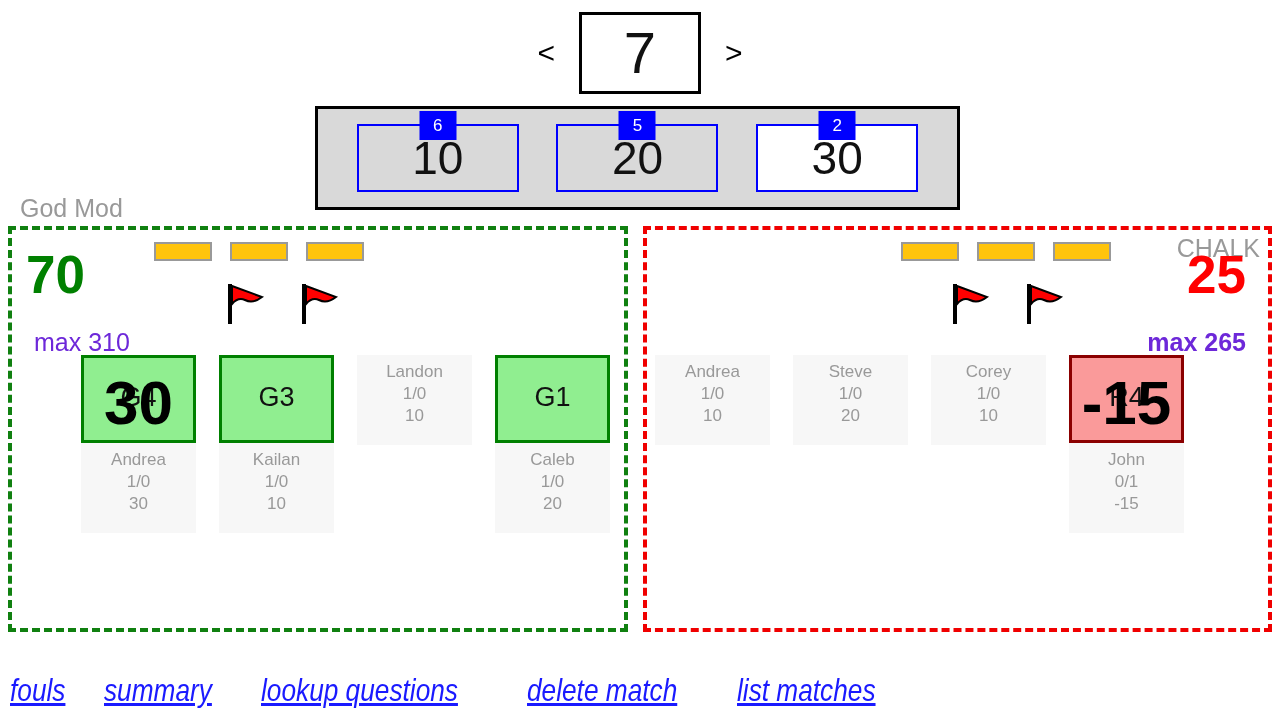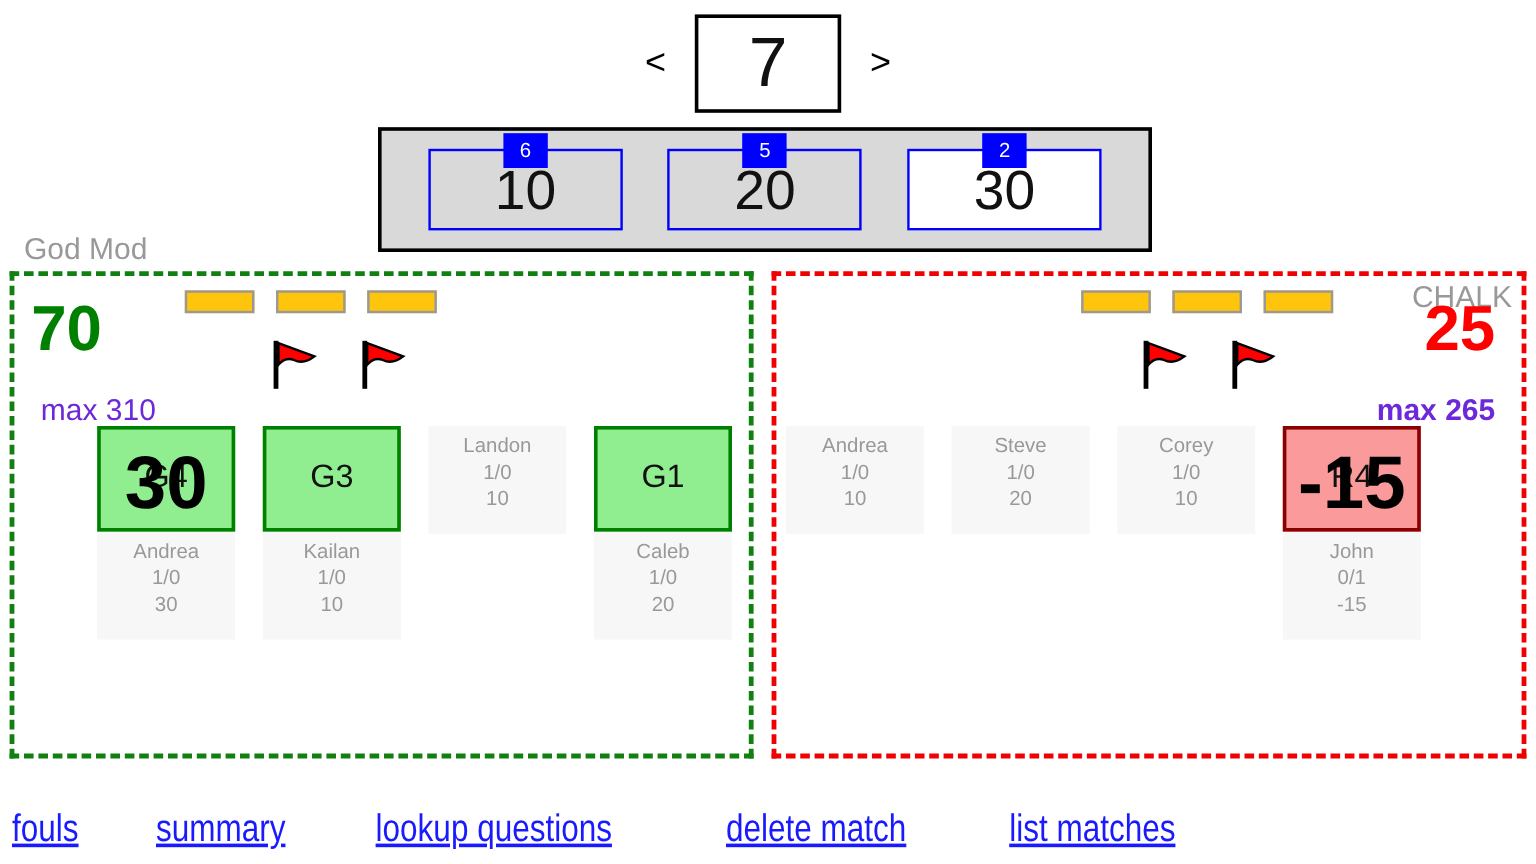--- a/index.html
+++ b/index.html
@@ -126,21 +126,21 @@
   .player-info {
     background: #f7f7f7; padding: 6px 0 18px;
     text-align: center; color: #999999; font-size: 17px;
     line-height: 22px;
   }
   .player-info div { display: block; }
 
   
   .links {
     position: absolute; left: 10px; top: 672px;
-    display: flex; gap: 52px; align-items: flex-end;
+    display: flex; gap: 26px; align-items: flex-end; font-style: italic;
   }
   .links a {
     color: #1a1aff; text-decoration: underline;
     font-size: 32px;
     font-family: "Liberation Sans Narrow", "Liberation Sans", sans-serif;
     transform: scaleX(0.82); transform-origin: left center;
     display: inline-block; white-space: nowrap;
     cursor: pointer;
   }
 </style>

